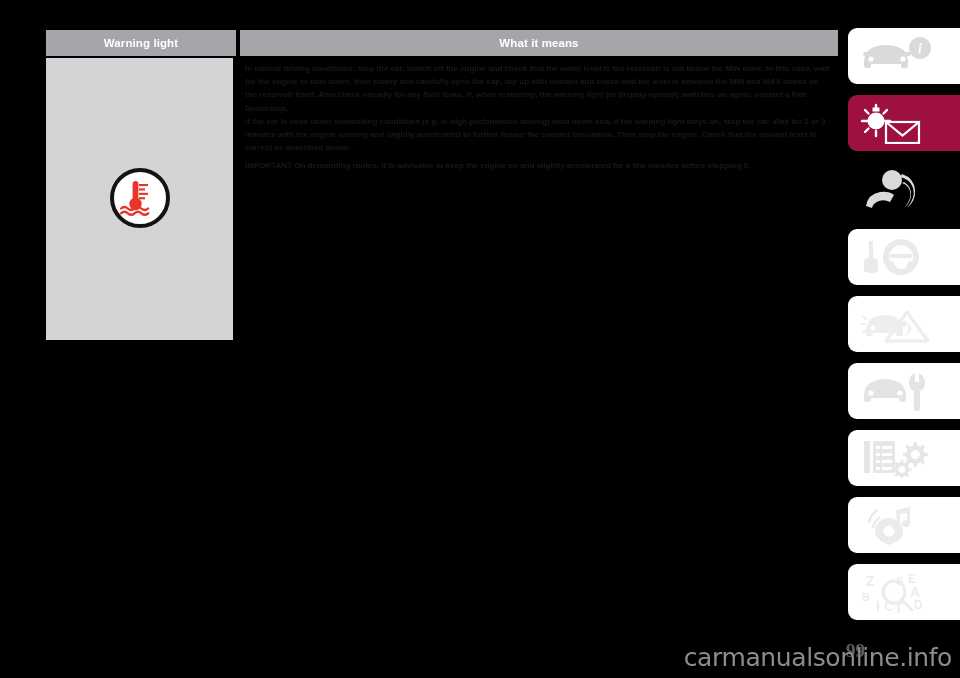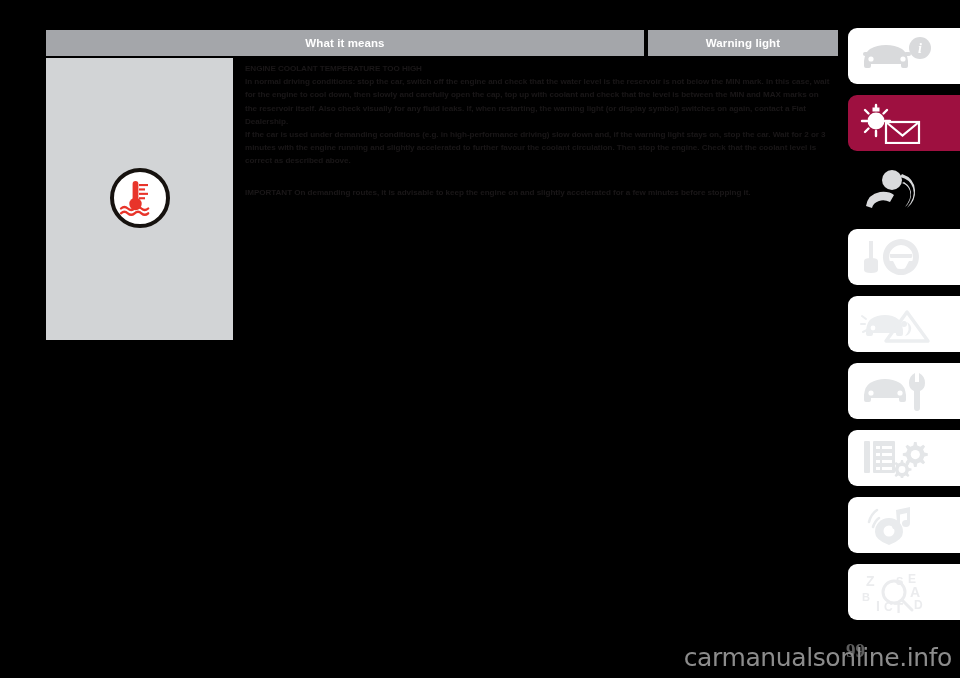--- a/index.html
+++ b/index.html
@@ -76,21 +76,21 @@
   
   .body-text {
     color: #1a1718;
     font-size: 8.1px;
     font-weight: bold;
     line-height: 13.2px;
     letter-spacing: -0.05px;
     width: 585px;
   }
   .body-text p { margin: 0; }
-  .body-text p.spaced { margin-top: 18px; }
+  .body-text p.spaced { margin-top: 5px; }
   .title-line { font-size: 8.1px; font-weight: bold; }
 
   
   #tab-rail {
     position: absolute;
     right: 0; top: 28px;
     width: 112px;
   }
   .tab {
     position: relative;
@@ -127,22 +127,22 @@
   }
 </style>
 </head>
 <body>
 
 <div id="page">
 
   <div id="warning-table">
 
     <div class="tbl-head-row">
+      <div class="th th-left">Warning light</div>
       <div class="th th-right">What it means</div>
-      <div class="th th-left">Warning light</div>
     </div>
 
     <div class="tbl-body-row">
 
       <div class="td-left">
         <div class="symbol-wrap">
           <div class="symbol-circle">
             <svg width="52" height="52" viewBox="0 0 52 52" aria-hidden="true">
 
               <circle cx="21.5" cy="32" r="6.2" fill="#e8342a"></circle>
@@ -156,21 +156,20 @@
 
               <path d="M7 36.5 q3.4 -3 6.8 0 t6.8 0 t6.8 0 t6.8 0" stroke="#e8342a" stroke-width="2.3" fill="none" stroke-linecap="round"></path>
               <path d="M7 41.3 q3.4 -3 6.8 0 t6.8 0 t6.8 0 t6.8 0" stroke="#e8342a" stroke-width="2.3" fill="none" stroke-linecap="round"></path>
             </svg>
           </div>
         </div>
       </div>
 
       <div class="td-right">
         <div class="body-text">
-          <p class="title-line">ENGINE COOLANT TEMPERATURE TOO HIGH</p>
           <p>In normal driving conditions: stop the car, switch off the engine and check that the water level is the reservoir is not below the MIN mark. In this case, wait for the engine to cool down, then slowly and carefully open the cap, top up with coolant and check that the level is between the MIN and MAX marks on the reservoir itself. Also check visually for any fluid leaks. If, when restarting, the warning light (or display symbol) switches on again, contact a Fiat Dealership.</p>
           <p>If the car is used under demanding conditions (e.g. in high-performance driving) slow down and, if the warning light stays on, stop the car. Wait for 2 or 3 minutes with the engine running and slightly accelerated to further favour the coolant circulation. Then stop the engine. Check that the coolant level is correct as described above.</p>
           <p class="spaced">IMPORTANT On demanding routes, it is advisable to keep the engine on and slightly accelerated for a few minutes before stopping it.</p>
         </div>
       </div>
 
     </div>
   </div>
 
   <div id="tab-rail">

